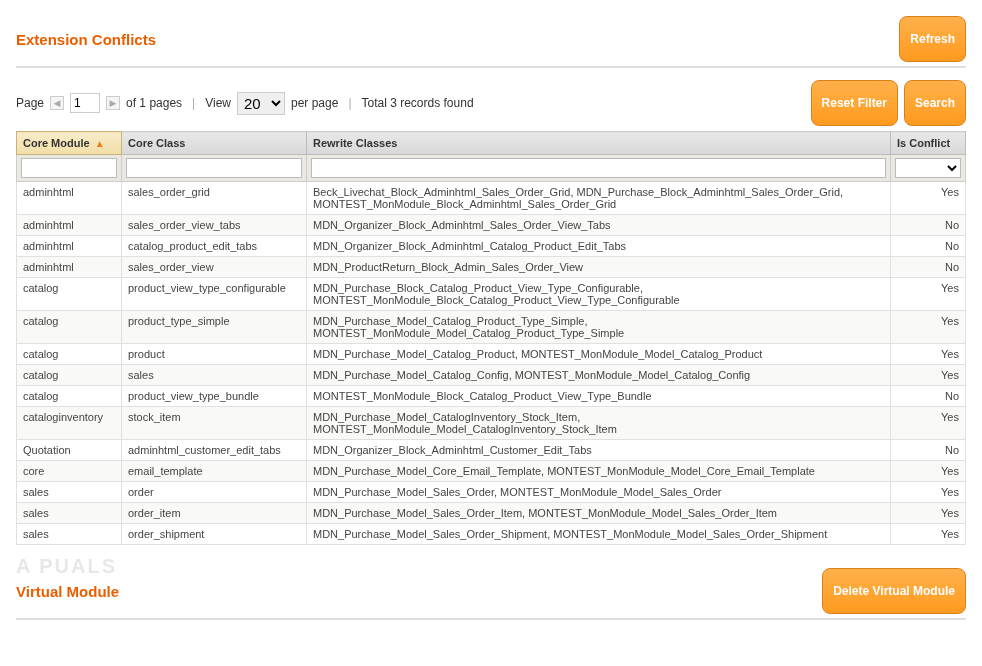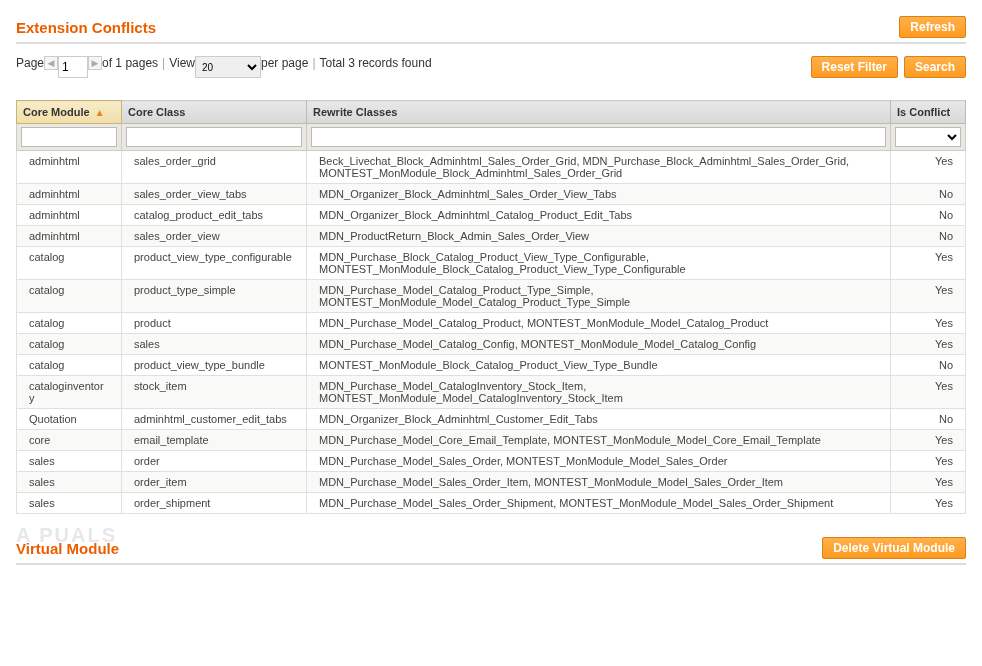--- a/index.html
+++ b/index.html
@@ -25,26 +25,28 @@
     font-size: 15px;
     font-weight: bold;
     text-align: center;
   }
   .orange-btn {
     background: linear-gradient(#ffb04a, #ff9b1f);
     border: 1px solid #db7f1a;
     color: #fff;
     font-weight: bold;
     font-size: 12px;
-    padding: 3px 10px;
-    border-radius: 2px;
+    padding: 15px 10px;
+    border-radius: 8px;
     cursor: pointer;
   }
   .toolbar {
     display: flex;
+    align-items: center;
+    gap: 6px;
     padding: 4px 0;
     font-size: 12px;
     color: #333;
   }
   .toolbar .sep { color: #aaa; margin: 0 4px; }
   .page-btn {
     width: 14px; height: 14px;
     border: 1px solid #ccc;
     background: #f5f5f5;
     font-size: 9px;
@@ -57,33 +59,33 @@
   .page-input {
     width: 30px;
     border: 1px solid #ccc;
     padding: 2px 3px;
     font-size: 12px;
     text-align: left;
   }
   .perpage-select {
     border: 1px solid #ccc;
     padding: 1px 2px;
-    font-size: 10px;
-    width: 66px;
+    font-size: 15px;
+    width: 48px;
   }
   .toolbar-right {
     margin-left: auto;
     display: flex;
     gap: 6px;
   }
   table.grid {
     width: 100%;
     border-collapse: collapse;
     border: 1px solid #ccc;
-    margin-top: 18px;
+    margin-top: 1px;
     table-layout: fixed;
   }
   table.grid th {
     background: linear-gradient(#e8e8e8, #d8d8d8);
     border: 1px solid #bbb;
     border-top: 1px solid #ccc;
     padding: 5px 6px;
     text-align: left;
     font-size: 11px;
     color: #333;
@@ -112,21 +114,21 @@
   }
   .filter-row select {
     width: 100%;
     border: 1px solid #bbb;
     padding: 2px;
     font-size: 11px;
     background: #fff;
   }
   table.grid tbody tr td {
     border: 1px solid #e0e0e0;
-    padding: 4px 12px;
+    padding: 4px 6px;
     vertical-align: top;
     font-size: 11px;
     color: #444;
     word-wrap: break-word;
   }
   table.grid tbody tr:nth-child(even) td { background: #f9f9f7; }
   table.grid tbody tr:nth-child(odd) td { background: #fff; }
   .col-conflict { text-align: right; }
   .section-spacer { height: 30px; }
   .watermark {

